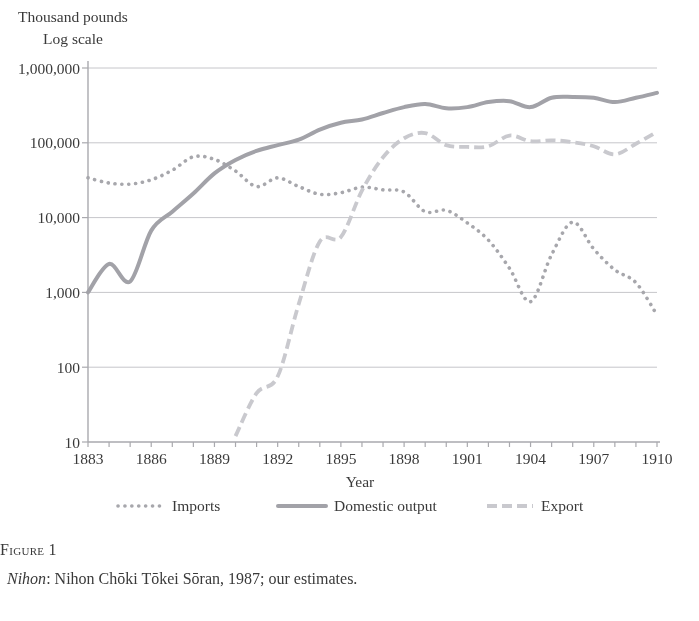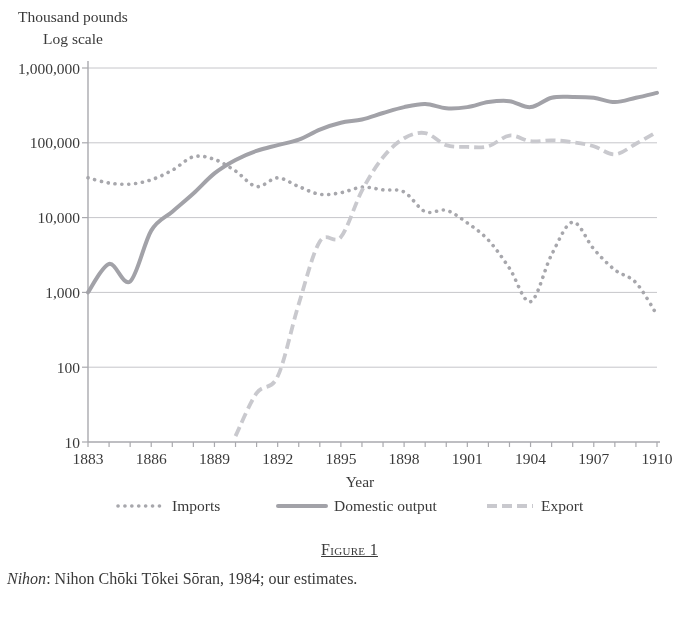--- a/index.html
+++ b/index.html
@@ -2,21 +2,21 @@
 <html><head>
 <meta charset="utf-8">
 <style>
   html,body{margin:0;padding:0;background:#ffffff;}
   #page{position:relative;width:699px;height:621px;background:#ffffff;
         font-family:"Liberation Serif", serif;color:#3a3a3a;overflow:hidden;}
   svg text{font-family:"Liberation Serif", serif;fill:#3a3a3a;}
   .tick-label{font-size:15.5px;}
   .axis-title{font-size:15.5px;}
   .legend-label{font-size:15.5px;}
-  #caption{margin-top:12px;text-align:center;line-height:1.45;text-decoration:underline;}
+  #caption{margin-top:12px;line-height:1.45;}
   #figure-label{font-size:16px;font-variant:small-caps;letter-spacing:.3px;}
   #figure-title{font-size:16px;margin-top:2px;}
   #source-line{margin:9px 0 0 7px;font-size:16px;text-align:left;}
   #source-prefix{font-style:italic;}
 </style>
 </head>
 <body>
 
 <div id="page">
 
@@ -105,15 +105,15 @@
       <text class="legend-label" x="334" y="511">Domestic output</text>
       <line class="legend-sample" x1="487" y1="506" x2="533" y2="506" stroke="#c9c9ce" stroke-width="3.8" stroke-linecap="butt" stroke-dasharray="10 5"></line>
       <text class="legend-label" x="541" y="511">Export</text>
     </g>
   </svg>
 
   <div id="caption">
     <div id="figure-label">Figure 1</div>
   </div>
 
-  <p id="source-line"><span id="source-prefix">Nihon</span><span>: Nihon Chōki Tōkei Sōran, 1984; our estimates.</span></p>
+  <p id="source-line"><span id="source-prefix">Nihon</span><span>: Nihon Chōki Tōkei Sōran, 1987; our estimates.</span></p>
 
 </div>
 
 </body></html>

